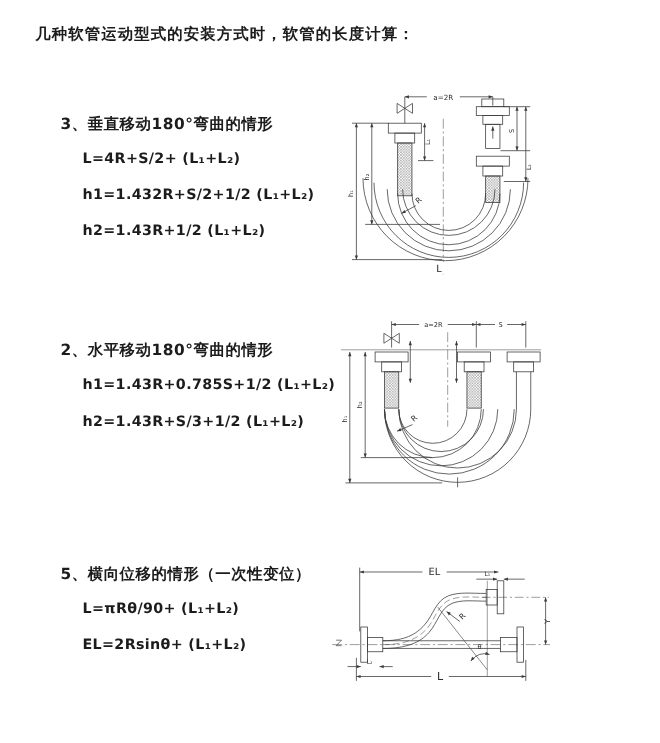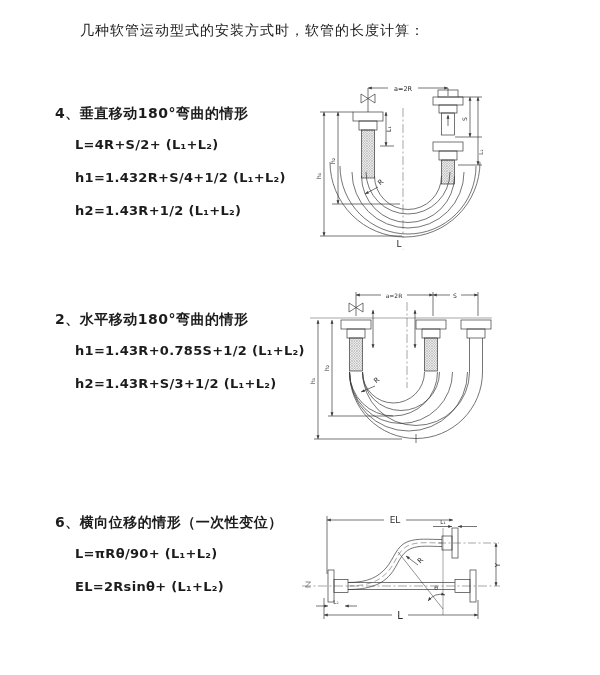--- a/index.html
+++ b/index.html
@@ -3,21 +3,21 @@
 <meta charset="utf-8">
 <style>
   html,body{margin:0;padding:0;}
   body{
     width:600px;height:675px;position:relative;background:#ffffff;
     font-family:"DejaVu Sans","Liberation Sans",sans-serif;
     color:#1c1c1c;overflow:hidden;
   }
   .page-title{
     position:absolute;left:32px;top:22px;
-    font-size:14px;font-weight:normal;letter-spacing:1px;margin-left:48px;
+    font-size:14px;font-weight:bold;letter-spacing:1px;
   }
   .section{position:absolute;left:30px;width:290px;}
   .section .heading{
     font-size:14px;font-weight:bold;letter-spacing:0.5px;
     padding-left:25px;line-height:20px;
   }
   .section .formulas{margin-top:5px;}
   .section .formula{
     padding-left:45px;height:33px;display:flex;align-items:center;
     font-size:13px;font-weight:600;letter-spacing:0.3px;white-space:nowrap;
@@ -30,38 +30,38 @@
   #d2{left:302px;top:276px;}
   #d3{left:294px;top:498px;}
   svg text{fill:#2a2a2a;font-family:"DejaVu Sans","Liberation Sans",sans-serif;}
 </style>
 </head>
 <body>
 
 <div class="page-title">几种软管运动型式的安装方式时，软管的长度计算：</div>
 
 <div class="section" id="sec1">
-  <div class="heading">4、垂直移动180°弯曲的情形</div>
+  <div class="heading">3、垂直移动180°弯曲的情形</div>
   <div class="formulas">
     <div class="formula">L=4R+S/2+ (L₁+L₂)</div>
-    <div class="formula">h1=1.432R+S/4+1/2 (L₁+L₂)</div>
+    <div class="formula">h1=1.432R+S/2+1/2 (L₁+L₂)</div>
     <div class="formula">h2=1.43R+1/2 (L₁+L₂)</div>
   </div>
 </div>
 
 <div class="section" id="sec2">
   <div class="heading">2、水平移动180°弯曲的情形</div>
   <div class="formulas">
     <div class="formula">h1=1.43R+0.785S+1/2 (L₁+L₂)</div>
     <div class="formula">h2=1.43R+S/3+1/2 (L₁+L₂)</div>
   </div>
 </div>
 
 <div class="section" id="sec3">
-  <div class="heading">6、横向位移的情形（一次性变位）</div>
+  <div class="heading">5、横向位移的情形（一次性变位）</div>
   <div class="formulas">
     <div class="formula">L=πRθ/90+ (L₁+L₂)</div>
     <div class="formula">EL=2Rsinθ+ (L₁+L₂)</div>
   </div>
 </div>
 
 <svg class="diag" id="d1" width="292" height="200" viewBox="0 0 292 200">
   <defs>
     <marker id="d1a" viewBox="0 0 10 10" refX="9" refY="5" markerWidth="8" markerHeight="6" orient="auto-start-reverse">
       <path d="M0,1.5 L9,5 L0,8.5 z" fill="#3a3a3a"></path>

